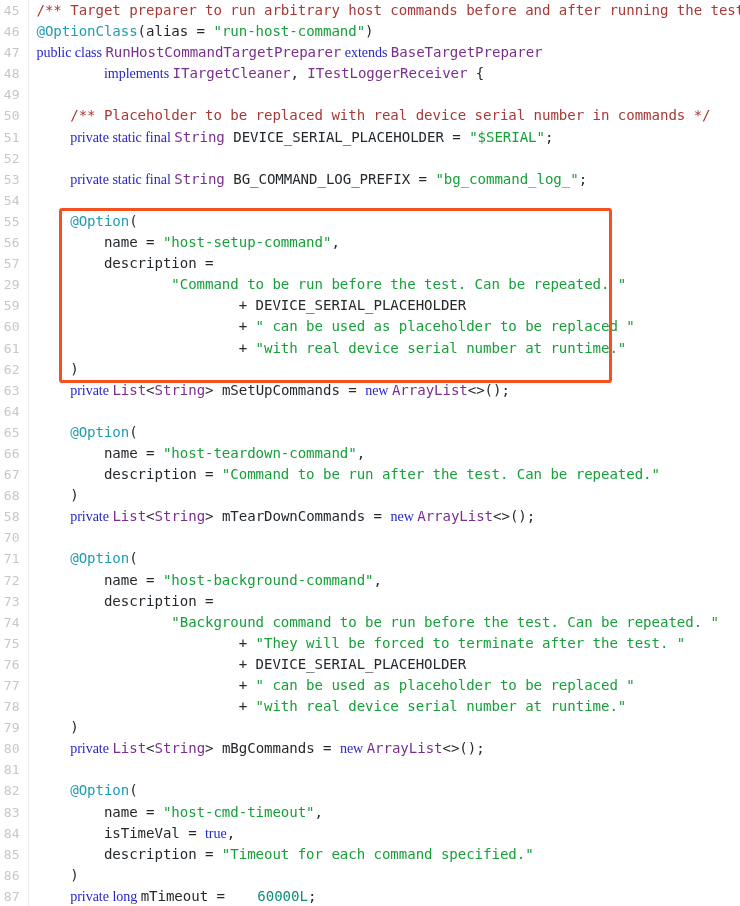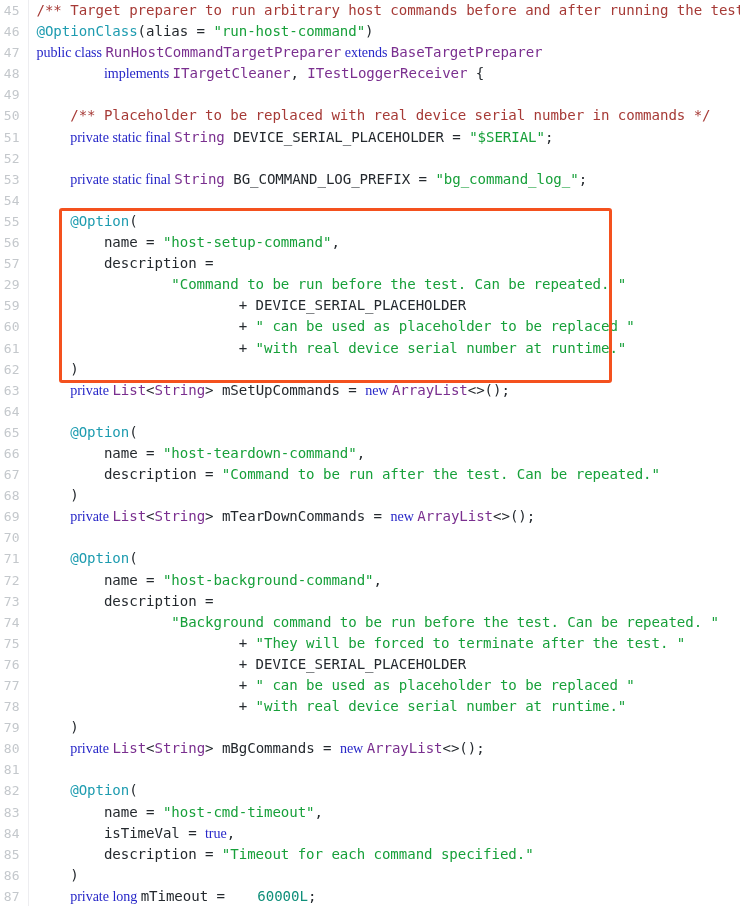--- a/index.html
+++ b/index.html
@@ -173,21 +173,21 @@
         </tr>
         <tr class="code-row">
           <td class="ln">67</td>
           <td class="lc"><span class="tok-pl">        description = </span><span class="tok-str">"Command to be run after the test. Can be repeated."</span></td>
         </tr>
         <tr class="code-row">
           <td class="ln">68</td>
           <td class="lc"><span class="tok-pl">    )</span></td>
         </tr>
         <tr class="code-row">
-          <td class="ln">69</td>
+          <td class="ln">58</td>
           <td class="lc"><span class="tok-pl">    </span><span class="tok-kw">private </span><span class="tok-type">List</span><span class="tok-pl">&lt;</span><span class="tok-type">String</span><span class="tok-pl">&gt; mTearDownCommands = </span><span class="tok-kw">new </span><span class="tok-type">ArrayList</span><span class="tok-pl">&lt;&gt;();</span></td>
         </tr>
         <tr class="code-row">
           <td class="ln">70</td>
           <td class="lc">&nbsp;</td>
         </tr>
         <tr class="code-row">
           <td class="ln">71</td>
           <td class="lc"><span class="tok-pl">    </span><span class="tok-ann">@Option</span><span class="tok-pl">(</span></td>
         </tr>

